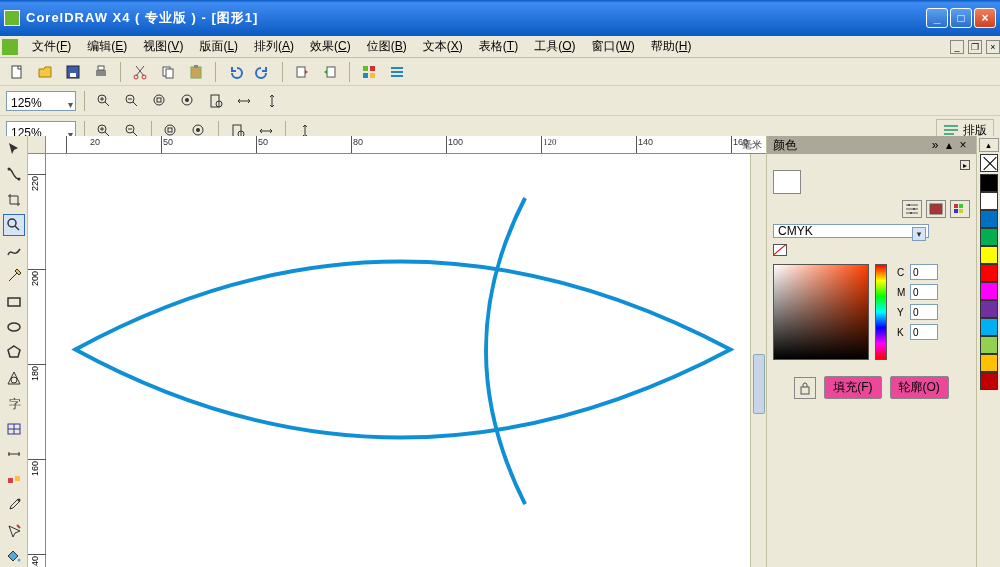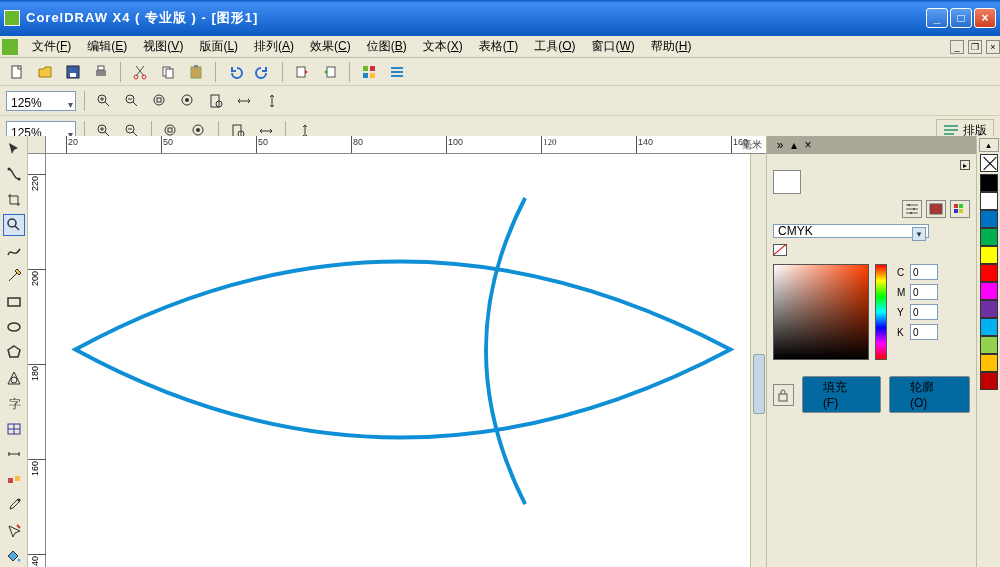--- a/index.html
+++ b/index.html
@@ -72,21 +72,21 @@
 .model-select .arrow { position: absolute; right: 2px; top: 2px; width: 14px; height: 14px; background: #d6e5f5; border: 1px solid #7f9db9; text-align: center; font-size: 9px; line-height: 12px; color: #333; }
 .picker-area { margin-top: 8px; display: flex; gap: 6px; align-items: flex-start; }
 .color-field { width: 96px; height: 96px; background: linear-gradient(to bottom, rgba(0,0,0,0), #000), linear-gradient(to right, #fff, #ff4000); border: 1px solid #555; position: relative; }
 .hue-bar { width: 12px; height: 96px; background: linear-gradient(to bottom, #f00, #ff0, #0f0, #0ff, #00f, #f0f, #f00); border: 1px solid #555; }
 .cmyk-col { display: flex; flex-direction: column; gap: 4px; margin-left: 4px; }
 .cmyk-row { display: flex; align-items: center; gap: 3px; }
 .cmyk-row span { width: 10px; font-size: 10px; }
 .cmyk-row input { width: 28px; height: 16px; border: 1px solid #7f9db9; font-size: 10px; padding-left: 2px; }
 .fill-row { margin-top: 16px; display: flex; gap: 8px; align-items: center; justify-content: center; }
 .lock-btn { width: 22px; height: 22px; border: 1px solid #888; background: #ece9d8; display: flex; align-items: center; justify-content: center; }
-.action-btn { padding: 2px 20px; border: 1px solid #888; background: #0369a1; border-radius: 2px; cursor: pointer; }
+.action-btn { padding: 2px 8px; border: 1px solid #888; background: #ec4899; border-radius: 2px; cursor: pointer; }
 .none-chip { width: 14px; height: 12px; border: 1px solid #555; position: absolute; background: #fff; }
 .none-chip::after { content: ""; position: absolute; left: -1px; top: 5px; width: 16px; height: 1px; background: #c00; transform: rotate(-40deg); }
 
 
 .palette-strip { width: 24px; background: #ece9d8; border-left: 1px solid #c0c0a0; display: flex; flex-direction: column; align-items: center; padding-top: 2px; gap: 0; }
 .pal-arrow { height: 14px; width: 20px; background: #ece9d8; border: 1px solid #999; text-align: center; font-size: 9px; line-height: 12px; cursor: pointer; margin-bottom: 2px; }
 .pal-none { width: 18px; height: 18px; border: 1px solid #333; background: #fff; margin-bottom: 2px; position: relative; }
 .pal-none::before, .pal-none::after { content: ""; position: absolute; left: 0; top: 8px; width: 18px; height: 1px; background: #000; }
 .pal-none::before { transform: rotate(45deg); }
 .pal-none::after { transform: rotate(-45deg); }
@@ -423,21 +423,21 @@
         </svg>
       </div>
     </div>
 
   <div class="workarea">
     <div class="wa-top">
       <div class="ruler-corner"></div>
       <div class="h-ruler" id="hruler" style="flex:1">
         <span class="unit-label">毫米</span>
       <div class="tick" style="left: 20px;"></div>
-          <div class="tick-label" style="left: 22px;">20</div>
+          <div class="tick-label" style="left: 22px; padding-left: 22px;">20</div>
           <div class="tick" style="left: 115px;"></div>
           <div class="tick-label" style="left: 117px;">50</div>
           <div class="tick" style="left: 210px;"></div>
           <div class="tick-label" style="left: 212px;">50</div>
           <div class="tick" style="left: 305px;"></div>
           <div class="tick-label" style="left: 307px;">80</div>
           <div class="tick" style="left: 400px;"></div>
           <div class="tick-label" style="left: 402px;">100</div>
           <div class="tick" style="left: 495px;"></div>
           <div class="tick-label" style="left: 497px; font-family: Liberation Serif, serif;">120</div>
@@ -467,20 +467,21 @@
         </svg>
       </div>
       <div class="vscroll">
         <div class="thumb" style="top:200px;height:60px"></div>
       </div>
     </div>
   </div>
 
   <div class="docker">
     <div class="docker-header">
+      <span class="dh-title">颜色</span>
       <span class="dh-btn">»</span>
       <span class="dh-btn">▴</span>
       <span class="dh-btn">×</span>
     </div>
     <div class="docker-body">
       <div style="display:flex;justify-content:flex-end">
           <div style="width:10px;height:10px;border:1px solid #555;display:flex;align-items:center;justify-content:center;font-size:8px">▸</div>
         </div>
       <div style="display:flex;align-items:flex-start;gap:6px">
         <div class="swatch-preview"></div>

